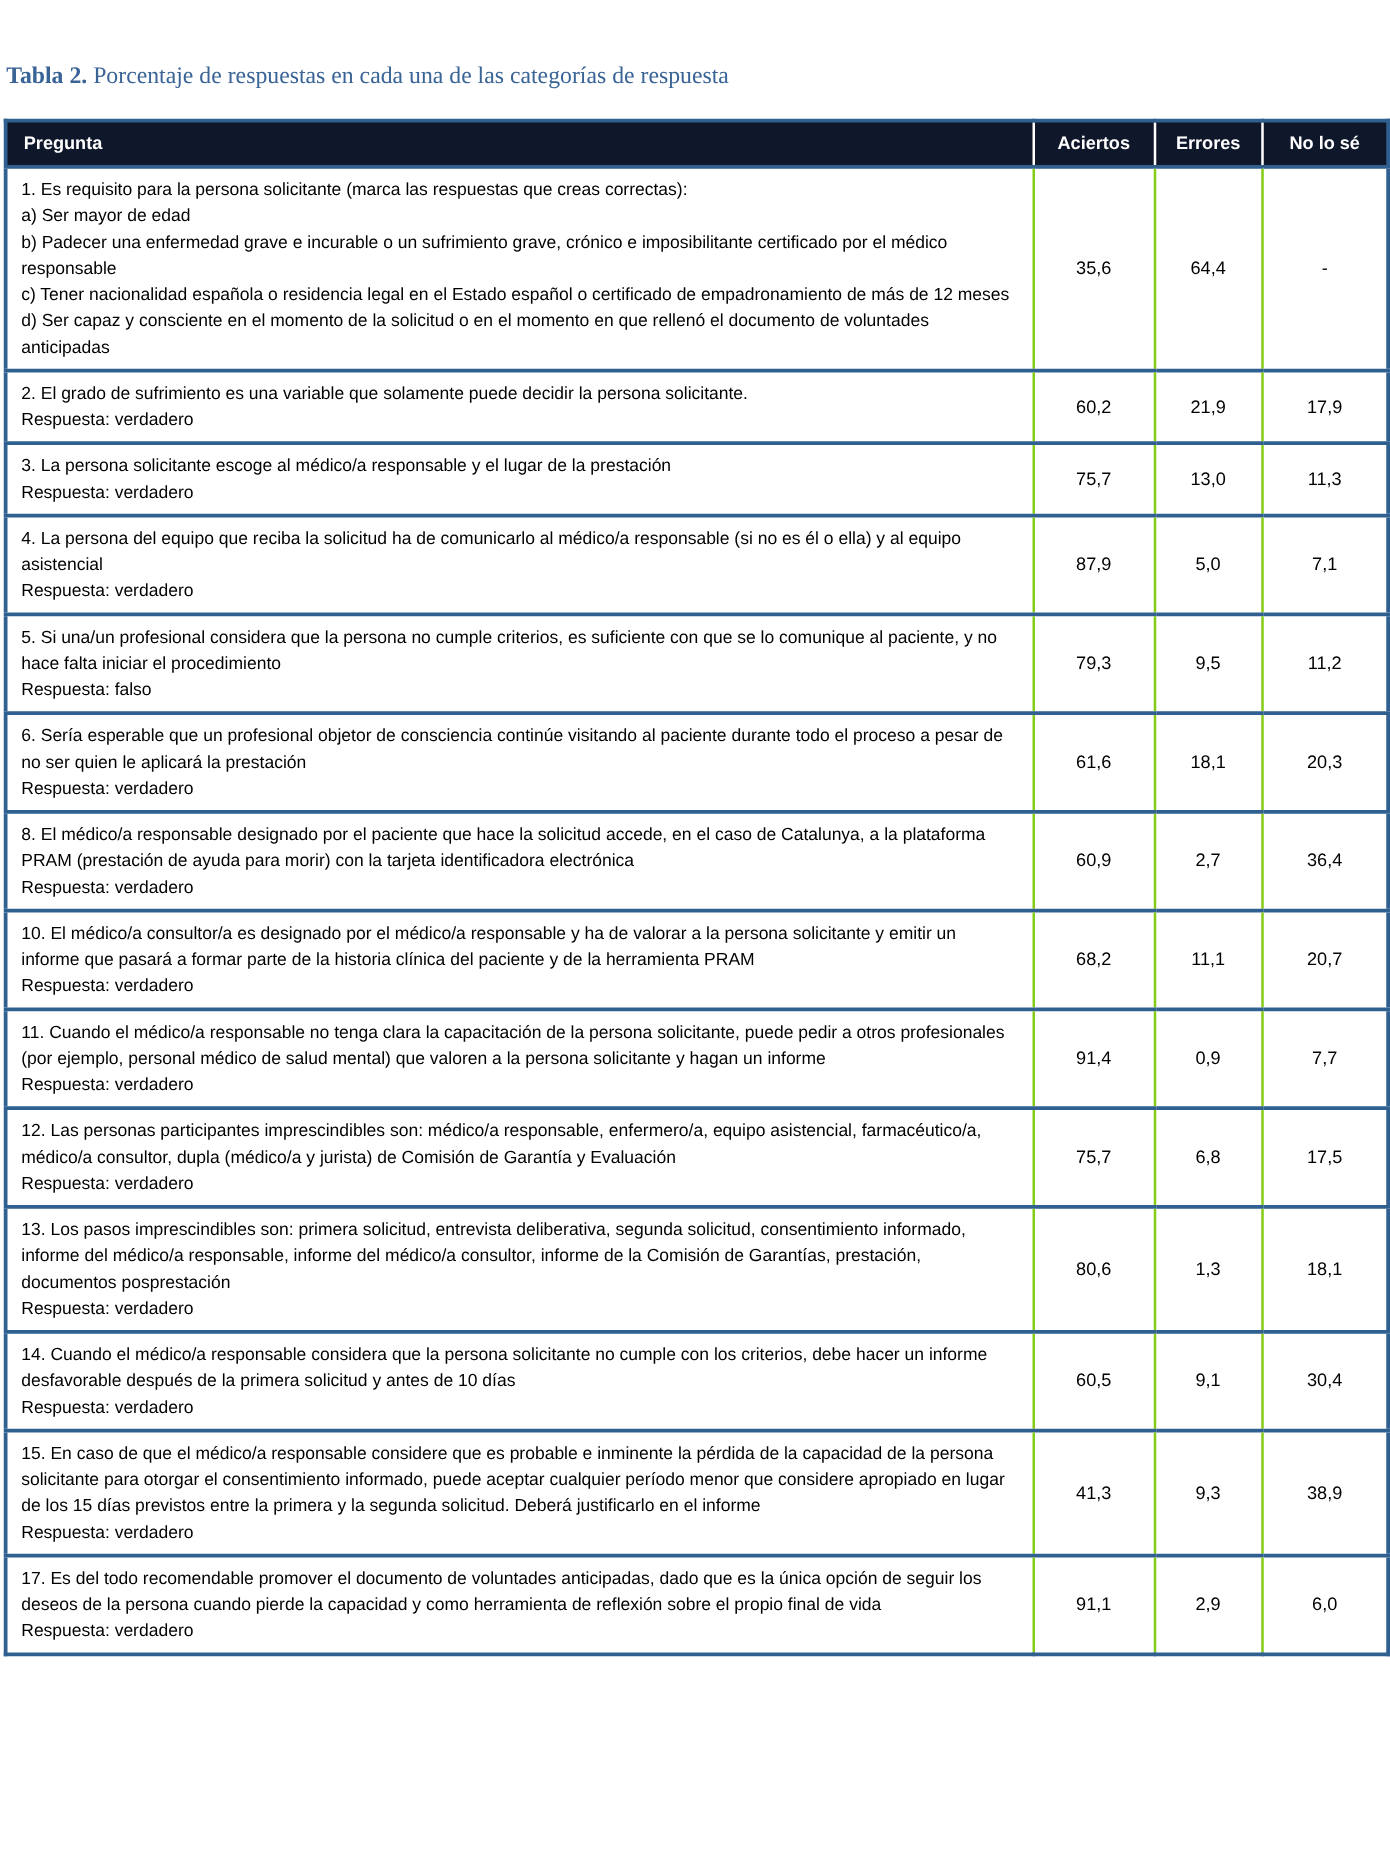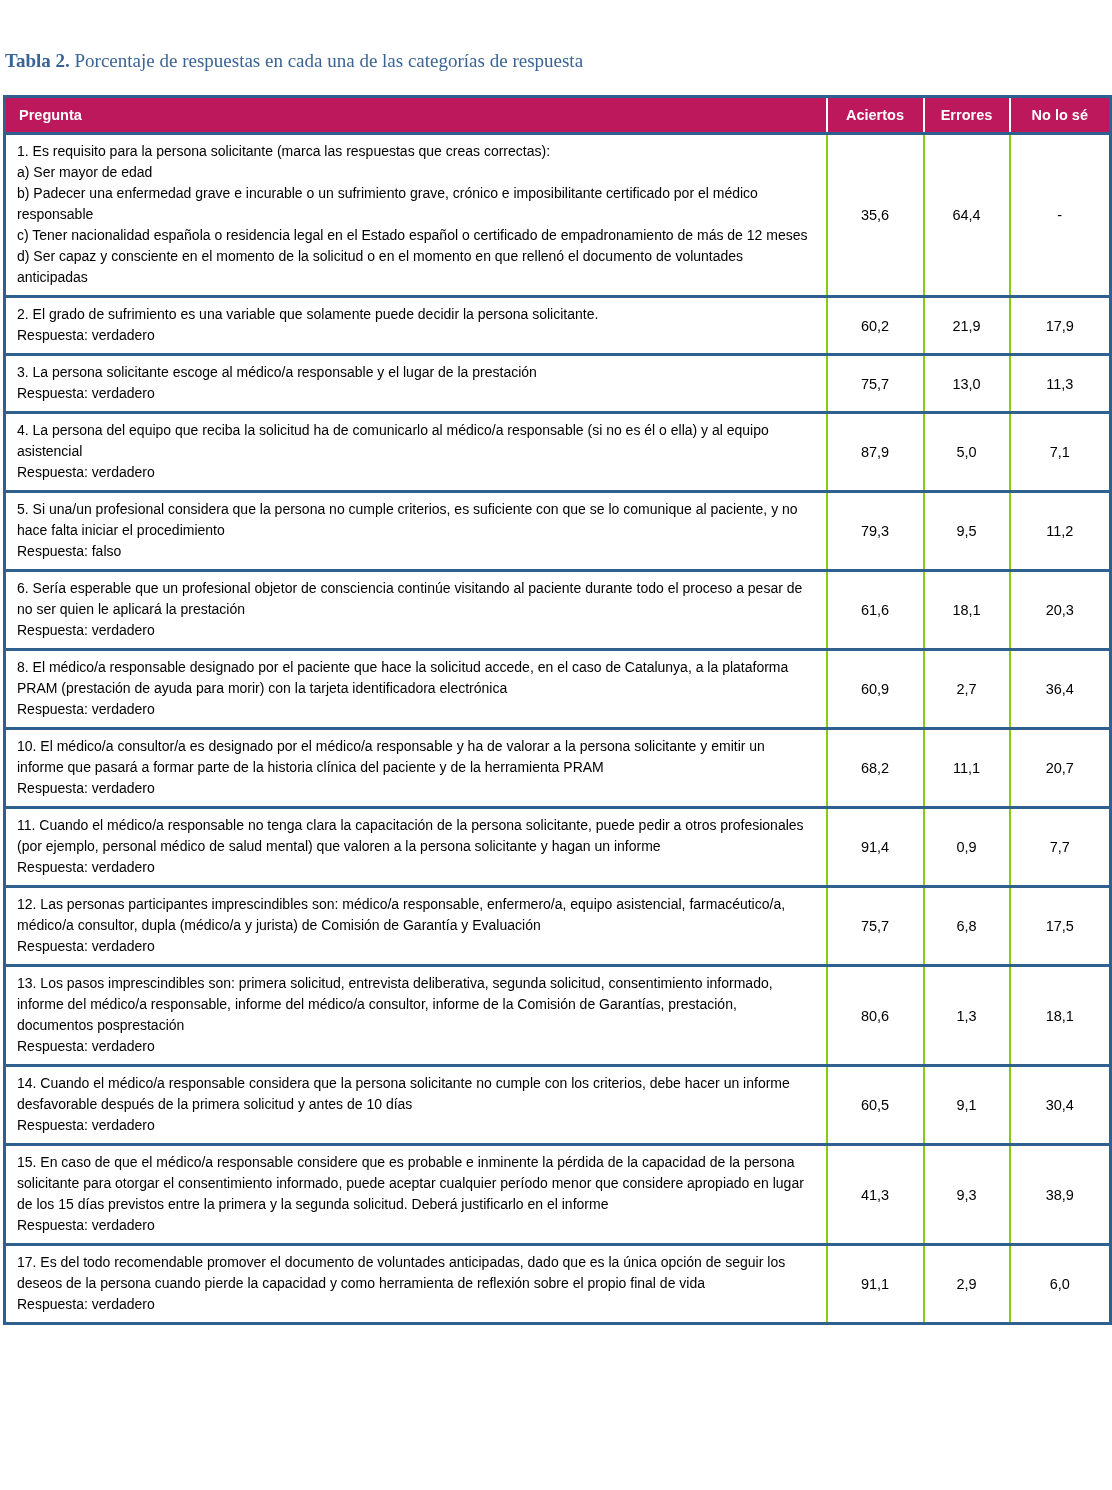--- a/index.html
+++ b/index.html
@@ -24,21 +24,21 @@
   }
   .caption .bold { font-weight: bold; }
   table.results {
     width: 1106px;
     margin-top: 23px;
     border-collapse: collapse;
     table-layout: fixed;
     border: 3px solid #30608f;
   }
   thead th {
-    background: #be185d;
+    background: #0f172a;
     color: #ffffff;
     font-size: 14.5px;
     font-weight: bold;
     height: 37px;
     vertical-align: middle;
     padding: 0;
   }
   thead th.q-head {
     text-align: left;
     padding-left: 13px;

